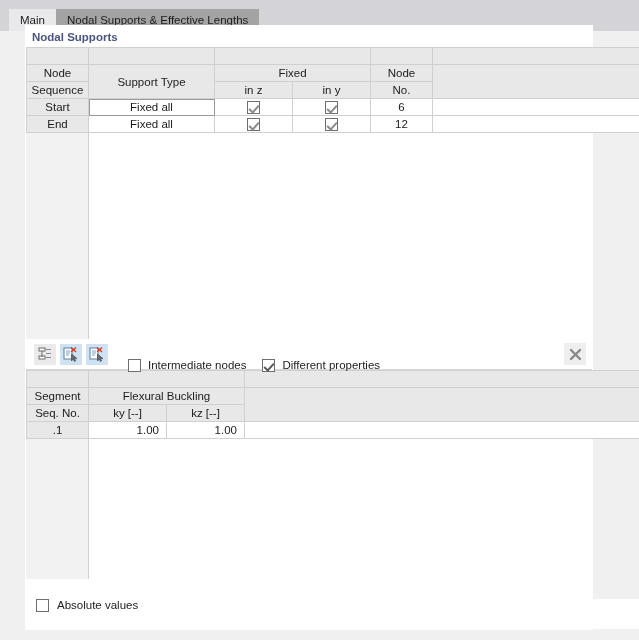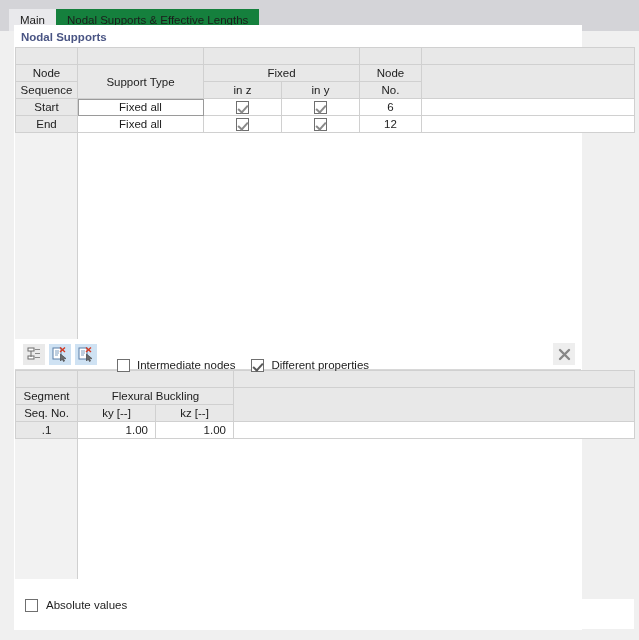--- a/index.html
+++ b/index.html
@@ -36,28 +36,28 @@
     font-size: 11.5px;
     color: #1c1c1c;
     white-space: nowrap;
     cursor: default;
     user-select: none;
   }
   .tab.inactive {
     background: #e9e9ec;
   }
   .tab.active {
-    background: #15803d;
+    background: #a3a3a3;
     font-weight: normal;
   }
 
   
   .content {
     position: absolute;
-    left: 14px; top: 25px;
+    left: 25px; top: 25px;
     width: 568px;
     height: 605px;
     background: #ffffff;
     border: 1px solid #ffffff;
     box-sizing: border-box;
   }
 
   .section-title {
     color: #4a5584;
     font-weight: bold;

